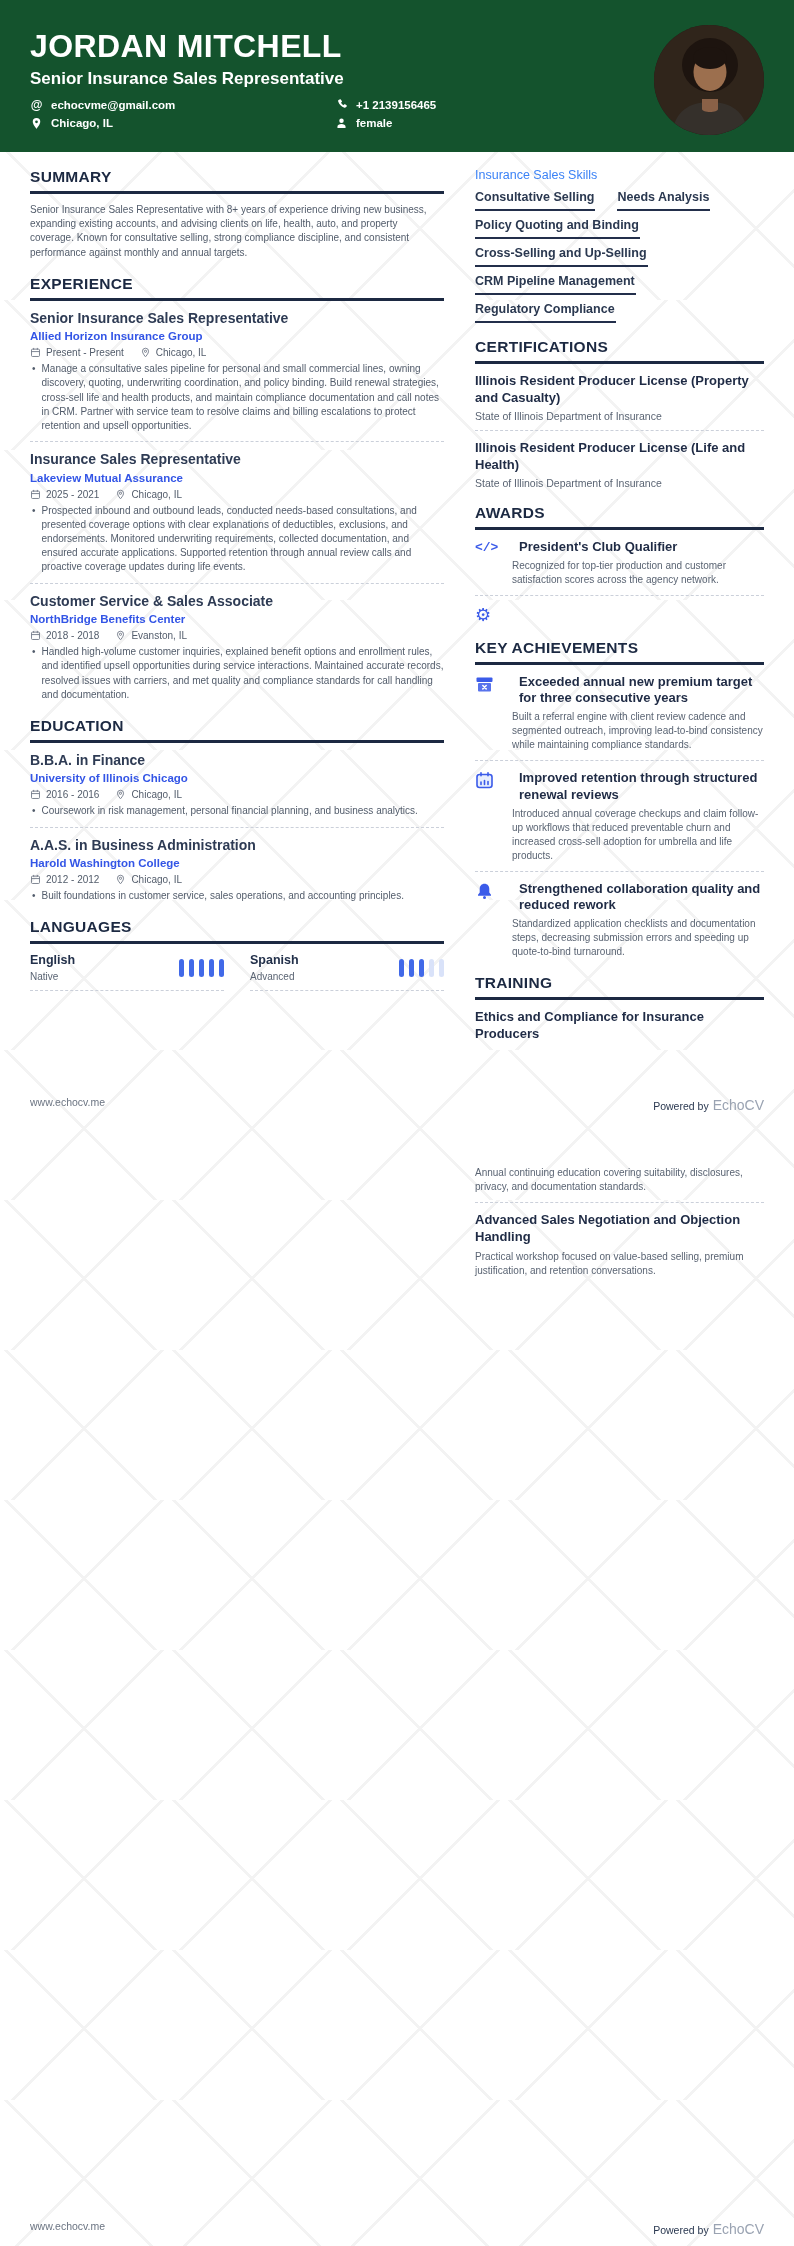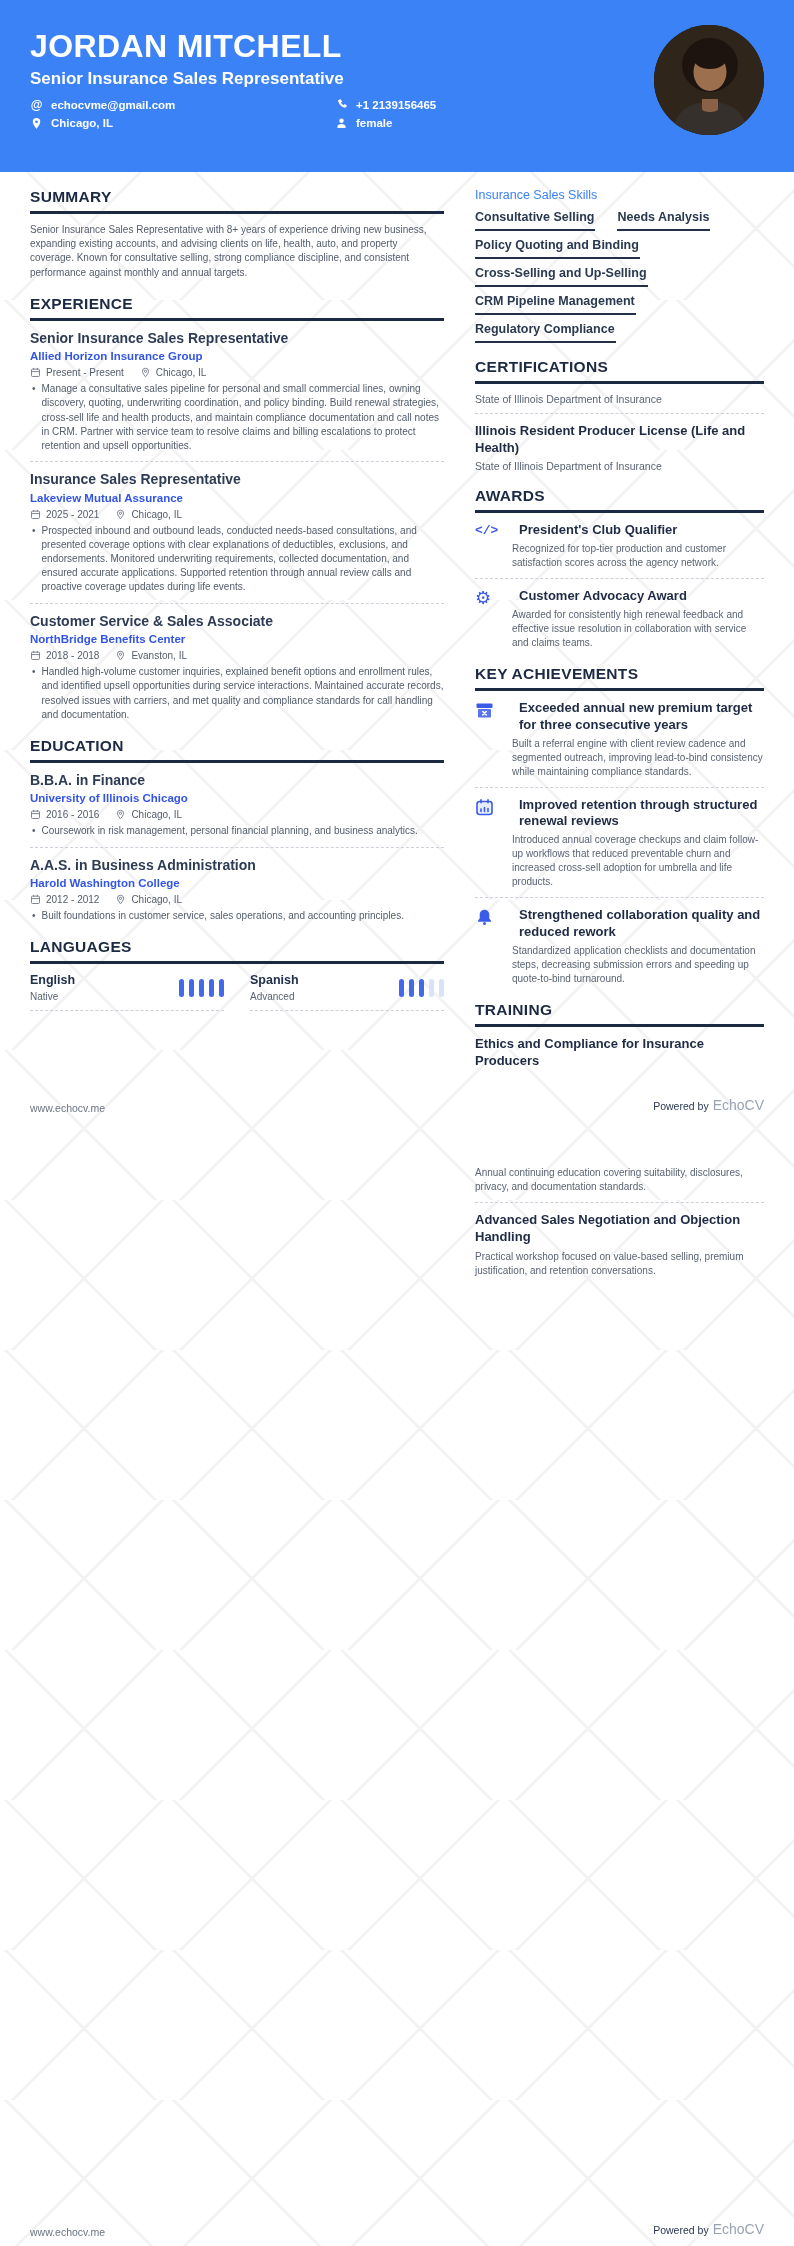--- a/index.html
+++ b/index.html
@@ -17,21 +17,21 @@
     background-image:
       linear-gradient(45deg,  transparent 48.4%, #eeeeee 48.4%, #eeeeee 49.6%, transparent 49.6%),
       linear-gradient(315deg, transparent 48.4%, #eeeeee 48.4%, #eeeeee 49.6%, transparent 49.6%);
     background-size: 168px 150px;
     opacity: .65;
   }
 
   
   .header {
     position: relative; z-index: 1;
-    height: 172px; background: #3b82f6; color: #fff;
+    height: 152px; background: #14532d; color: #fff;
     padding: 30px 30px 0;
   }
   .name { font-size: 32px; font-weight: 800; letter-spacing: .4px; line-height: 1.05; }
   .role { font-size: 17px; font-weight: 700; margin-top: 5px; }
   .contacts {
     margin-top: 9px;
     display: grid; grid-template-columns: 305px auto; row-gap: 5px;
     font-size: 11.5px; font-weight: 700;
   }
   .contact { display: flex; align-items: center; gap: 8px; }
@@ -92,21 +92,21 @@
              font-weight: 700; font-size: 13px; font-family: "Liberation Mono", monospace; }
   .aw-icon.glyph { font-size: 18px; line-height: 1; font-family: "DejaVu Sans", sans-serif; }
   .aw-icon svg { width: 19px; height: 19px; }
   .aw-title { font-size: 13px; font-weight: 800; color: #1F2B45; line-height: 1.25; margin-left: 7px; }
   .aw-desc  { font-size: 10px; color: #5A6473; line-height: 1.4; margin-top: 4px; }
 
   .train-title { font-size: 13px; font-weight: 800; color: #1F2B45; line-height: 1.3; }
 
   
   .footer { position: absolute; left: 30px; right: 30px; z-index: 1;
-            display: flex; justify-content: space-between; align-items: flex-end; }
+            display: flex; justify-content: space-between; align-items: flex-start; }
   .footer-1 { top: 1096px; }
   .footer-2 { bottom: 8px; }
   .site { font-size: 10.5px; color: #6B7482; }
   .powered { font-size: 10.5px; color: #2A3850; }
   .brand { font-size: 14px; color: #9AA3B2; margin-left: 4px; }
 
   
   .page2-block { position: absolute; top: 1166px; left: 475px; width: 289px; z-index: 1; }
 </style>
 </head>
@@ -328,20 +328,21 @@
           <span class="skill">Policy Quoting and Binding</span>
           <span class="skill">Cross-Selling and Up-Selling</span>
           <span class="skill">CRM Pipeline Management</span>
           <span class="skill">Regulatory Compliance</span>
         </div>
       </div>
 
       <div class="sec">
         <div class="sec-h">CERTIFICATIONS</div>
         <div>
+          <div class="cert-title">Illinois Resident Producer License (Property and Casualty)</div>
           <div class="cert-issuer">State of Illinois Department of Insurance</div>
         </div>
         <hr class="dashed">
         <div>
           <div class="cert-title">Illinois Resident Producer License (Life and Health)</div>
           <div class="cert-issuer">State of Illinois Department of Insurance</div>
         </div>
       </div>
 
       <div class="sec">
@@ -349,24 +350,20 @@
         <div class="aw">
           <div class="aw-icon">&lt;/&gt;</div>
           <div>
             <div class="aw-title">President's Club Qualifier</div>
             <div class="aw-desc">Recognized for top-tier production and customer satisfaction scores across the agency network.</div>
           </div>
         </div>
         <hr class="dashed">
         <div class="aw">
           <div class="aw-icon glyph">⚙</div>
-          <div>
-            <div class="aw-title">Customer Advocacy Award</div>
-            <div class="aw-desc">Awarded for consistently high renewal feedback and effective issue resolution in collaboration with service and claims teams.</div>
-          </div>
         </div>
       </div>
 
       <div class="sec">
         <div class="sec-h">KEY ACHIEVEMENTS</div>
 
         <div class="aw">
           <div class="aw-icon">
             <svg viewBox="0 0 19 19">
                 <rect x="1.5" y="2.5" width="16" height="4.5" rx="1" fill="#3B5BE9"></rect>

